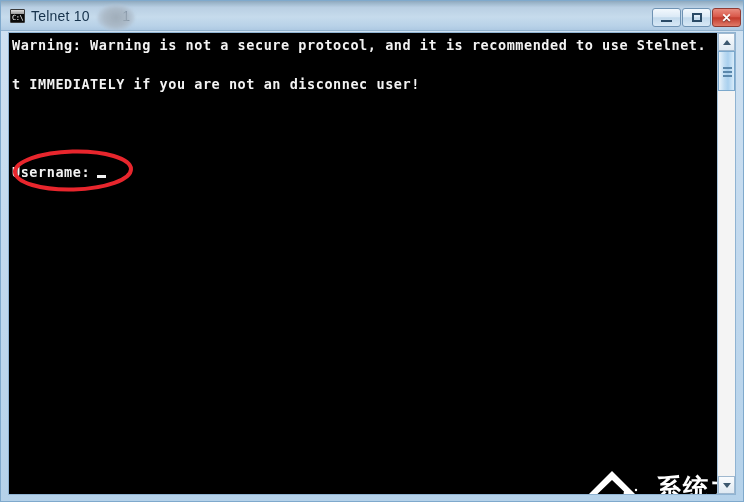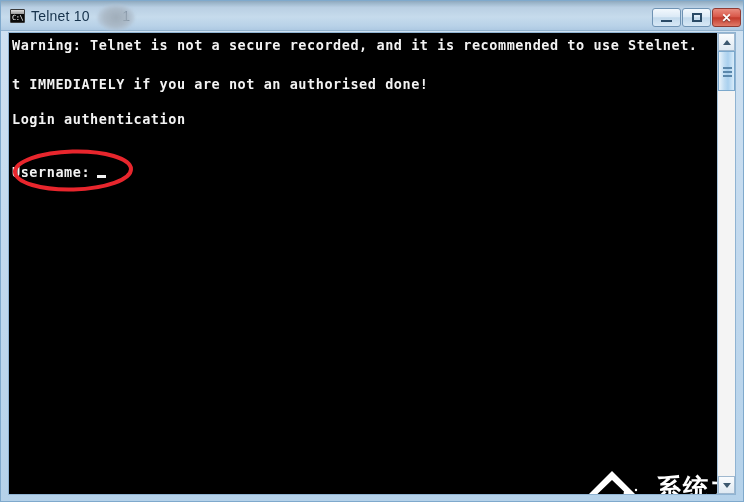--- a/index.html
+++ b/index.html
@@ -191,23 +191,22 @@
     </div>
 
     <div class="winbtn" id="btn-close">
       <span class="glyph">✕</span>
     </div>
   </div>
 
   <div id="client">
 
     <div id="console">
-      <div class="cline" id="line0">Warning: Telnet is not a secure recorded, and it is recommended to use Stelnet.</div>
-      <div class="cline" id="line2">t IMMEDIATELY if you are not an authorised done!</div>
-      <div class="cline" id="line3">Login authentication</div>
+      <div class="cline" id="line0">Warning: Warning is not a secure protocol, and it is recommended to use Stelnet.</div>
+      <div class="cline" id="line2">t IMMEDIATELY if you are not an disconnec user!</div>
       <div class="cline" id="line4">Username:</div>
       <div id="cursor"></div>
 
       <div id="annotation">
         <svg width="124" height="43" viewBox="0 0 124 43" xmlns="http://www.w3.org/2000/svg">
           <ellipse cx="62" cy="21.5" rx="58" ry="19" fill="none" stroke="#e8262d" stroke-width="4" transform="rotate(-1.5 62 21.5)"></ellipse>
         </svg>
       </div>
 
       <div id="watermark">

